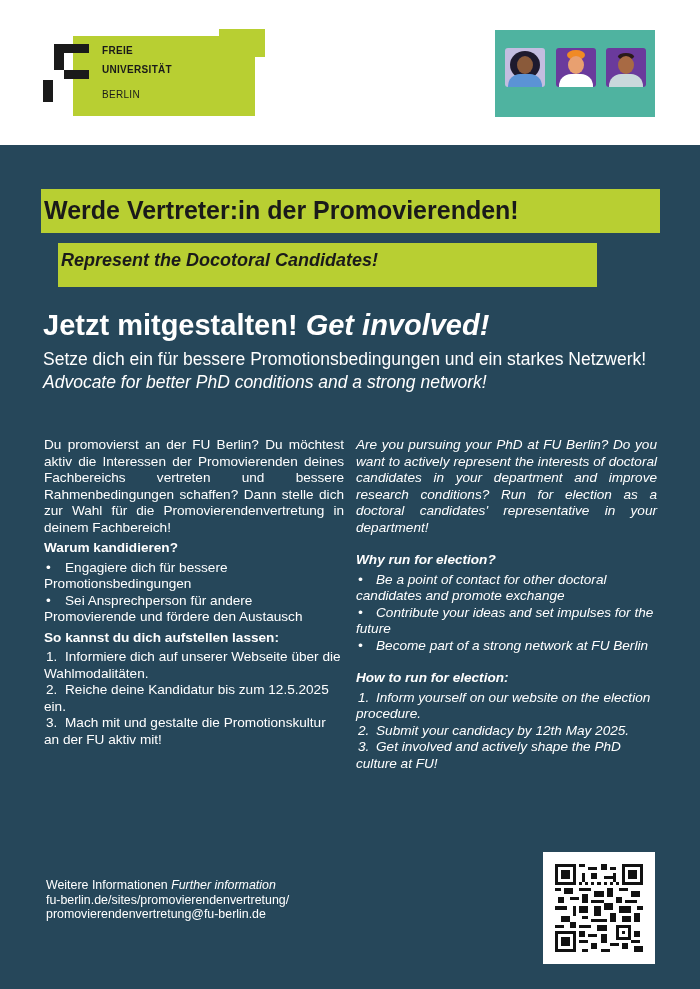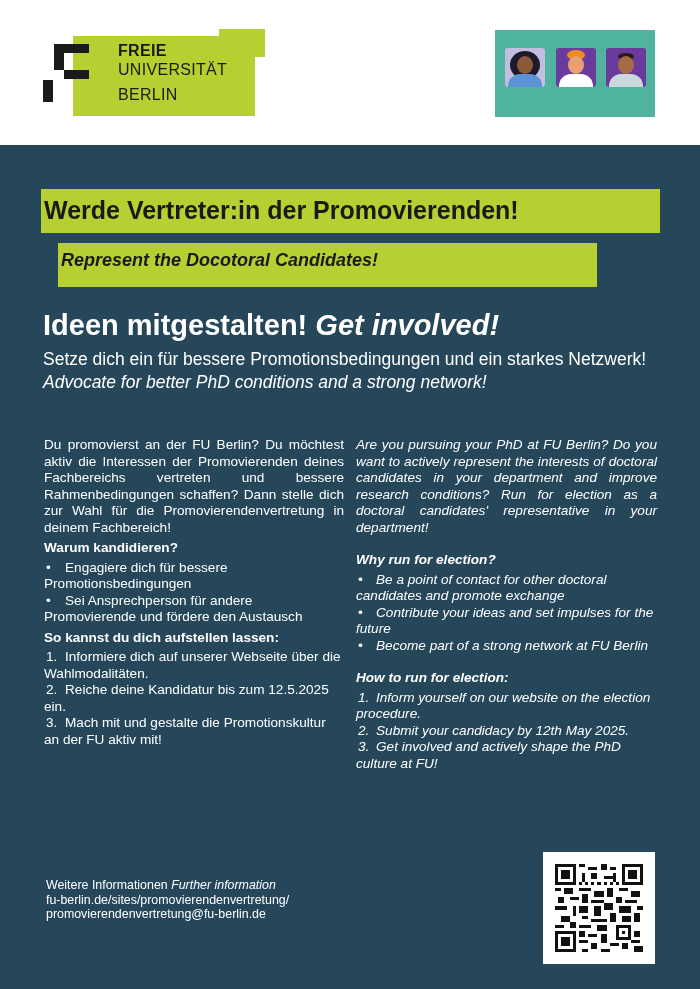--- a/index.html
+++ b/index.html
@@ -7,23 +7,23 @@
   body { background: #26475a; font-family: "Liberation Sans", "DejaVu Sans", sans-serif; position: relative; }
   .header { position: absolute; left: 0; top: 0; width: 700px; height: 145px; background: #ffffff; }
   .logo { position: absolute; left: 42px; top: 28px; width: 225px; height: 90px; }
   .logo .g1 { position: absolute; left: 31px; top: 8px; width: 146px; height: 80px; background: #b8cf32; }
   .logo .g2 { position: absolute; left: 177px; top: 28px; width: 36px; height: 60px; background: #b8cf32; }
   .logo .g3 { position: absolute; left: 177px; top: 1px; width: 46px; height: 28px; background: #b8cf32; }
   .logo .m1 { position: absolute; left: 12px; top: 16px; width: 35px; height: 9px; background: #1a1a1a; }
   .logo .m2 { position: absolute; left: 12px; top: 16px; width: 10px; height: 26px; background: #1a1a1a; }
   .logo .m3 { position: absolute; left: 22px; top: 42px; width: 25px; height: 9px; background: #1a1a1a; }
   .logo .m4 { position: absolute; left: 1px; top: 52px; width: 10px; height: 22px; background: #1a1a1a; }
-  .logo .t { position: absolute; left: 76px; font-size: 16px; color: #1a1a1a; letter-spacing: 0.3px; line-height: 18px; }
+  .logo .t { position: absolute; left: 60px; font-size: 10px; color: #1a1a1a; letter-spacing: 0.3px; line-height: 18px; }
   .logo .t1 { top: 14px; font-weight: bold; }
-  .logo .t2 { top: 33px; font-weight: normal; }
+  .logo .t2 { top: 33px; font-weight: bold; }
   .logo .t3 { top: 58px; font-weight: normal; }
 
   .avatars { position: absolute; left: 495px; top: 30px; width: 160px; height: 87px; background: #4fb3a0; }
   .av { position: absolute; top: 18px; width: 40px; height: 39px; border-radius: 3px; overflow: hidden; }
   .av1 { left: 10px; background: #c3bde0; }
   .av2 { left: 61px; background: #6a3a9c; }
   .av3 { left: 111px; background: #6a3a9c; }
   .av .head { position: absolute; left: 12px; top: 8px; width: 16px; height: 18px; border-radius: 50%; }
   .av .body { position: absolute; left: 3px; top: 26px; width: 34px; height: 16px; border-radius: 12px 12px 0 0; }
   .av .hair { position: absolute; border-radius: 50%; }
@@ -85,21 +85,21 @@
       <div class="head" style="background:#a86a44;"></div>
       <div class="body" style="background:#c9d8dc;"></div>
     </div>
   </div>
 </div>
 
 <div class="banner banner1">Werde Vertreter:in der Promovierenden!</div>
 <div class="banner banner2">Represent the Docotoral Candidates!</div>
 
 <div class="headline">
-  <span>Ideen mitgestalten!</span>
+  <span>Jetzt mitgestalten!</span>
   <i>Get involved!</i>
 </div>
 <div class="subline">
   <span>Setze dich ein für bessere Promotionsbedingungen und ein starkes Netzwerk!</span>
   <i>Advocate for better PhD conditions and a strong network!</i>
 </div>
 
 <div class="col col-left">
   <p class="justify">Du promovierst an der FU Berlin? Du möchtest aktiv die Interessen der Promovierenden deines Fachbereichs vertreten und bessere Rahmenbedingungen schaffen? Dann stelle dich zur Wahl für die Promovierendenvertretung in deinem Fachbereich!</p>
   <p class="h">Warum kandidieren?</p>

